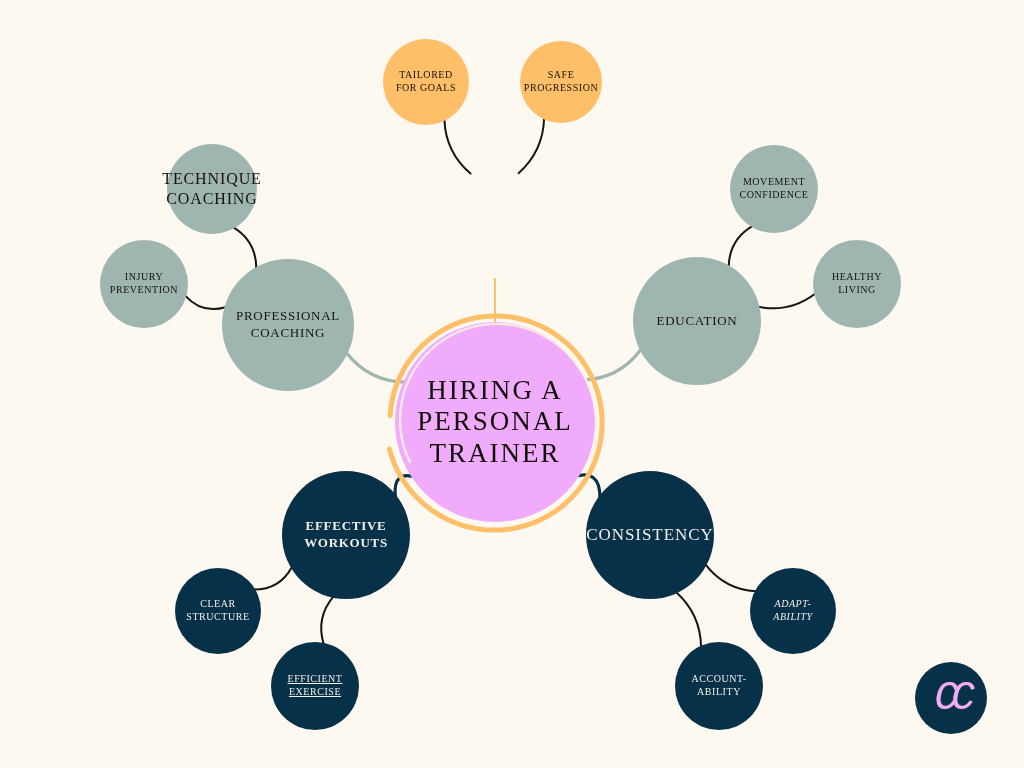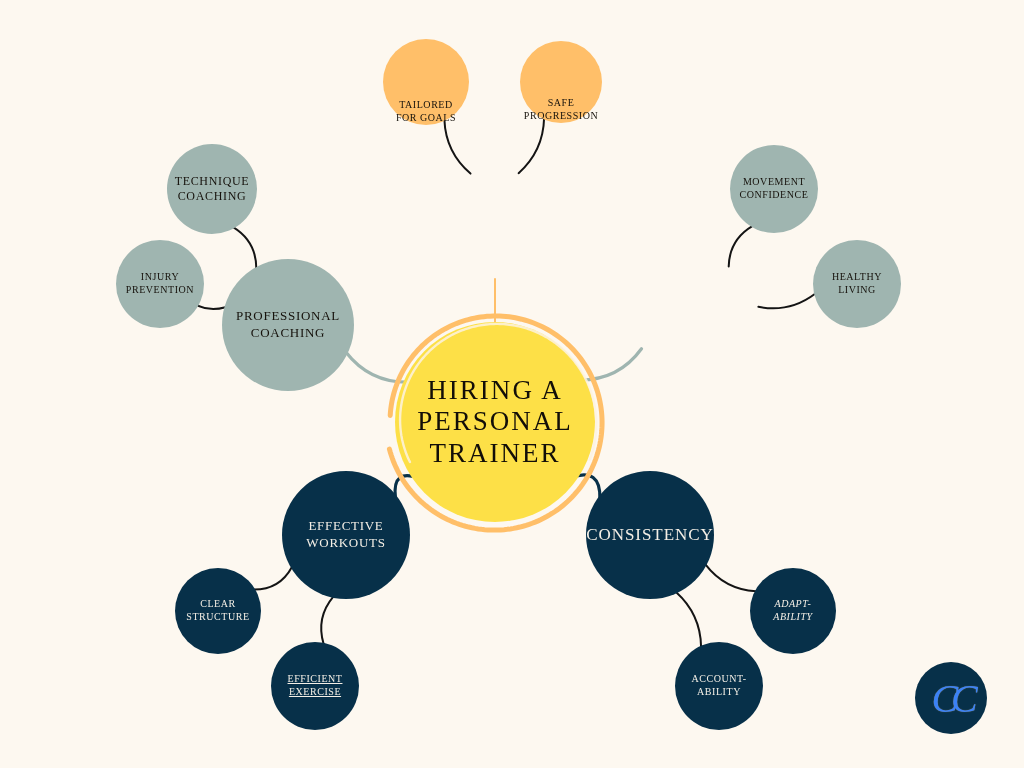--- a/index.html
+++ b/index.html
@@ -29,21 +29,21 @@
     display: flex;
     align-items: center;
     justify-content: center;
     text-align: center;
     box-sizing: border-box;
     line-height: 1.28;
     letter-spacing: 0.055em;
     white-space: pre-line;
     z-index: 3;
   }
-  .node.orange  { background: #ffbf69; color: #16120c; align-items: flex-end; }
+  .node.orange  { background: #ffbf69; color: #16120c; }
   .node.sage    { background: #9fb5b0; color: #16120c; }
   .node.navy    { background: #073049; color: #f4efe6; }
 
   #center-node {
     position: absolute;
     border-radius: 50%;
     background: #ffbf69;
     display: flex;
     align-items: center;
     justify-content: center;
@@ -62,23 +62,23 @@
   #logo {
     position: absolute;
     border-radius: 50%;
     background: #073049;
     display: flex;
     align-items: center;
     justify-content: center;
     z-index: 6;
   }
   #logo .mono {
-    font-family: Liberation Serif, serif;
+    font-family: Liberation Mono, monospace;
     font-style: italic;
-    color: #3b82f6;
+    color: #f0abfc;
     font-size: 40px;
     letter-spacing: -0.18em;
     text-shadow: 0 0 1px rgba(224,169,67,0.6);
   }
 </style>
 </head>
 <body>
 
 <div id="canvas" style="width: 1024px; height: 768px; background: rgb(253, 248, 240);">
 
@@ -93,50 +93,51 @@
       <path d="M752.3,226.1 Q729.3,239.8 728.7,266.6" fill="none" stroke="#141414" stroke-width="2" stroke-linecap="round"></path>
       <path d="M815.1,293.7 Q789.7,312.9 758.4,306.8" fill="none" stroke="#141414" stroke-width="2" stroke-linecap="round"></path>
       <path d="M395.4,497.5 Q392.0,467.5 420.1,478.8" fill="none" stroke="#073049" stroke-width="3.2" stroke-linecap="round"></path>
       <path d="M254.1,589.6 Q279.6,589.5 291.8,567.2" fill="none" stroke="#141414" stroke-width="2" stroke-linecap="round"></path>
       <path d="M323.6,643.9 Q315.8,617.7 333.3,596.7" fill="none" stroke="#141414" stroke-width="2" stroke-linecap="round"></path>
       <path d="M599.9,498.5 Q600.7,466.9 571.0,477.4" fill="none" stroke="#073049" stroke-width="3.2" stroke-linecap="round"></path>
       <path d="M755.9,591.3 Q724.7,589.4 705.6,564.6" fill="none" stroke="#141414" stroke-width="2" stroke-linecap="round"></path>
       <path d="M701.1,646.9 Q700.5,614.2 676.2,592.3" fill="none" stroke="#141414" stroke-width="2" stroke-linecap="round"></path>
     </svg>
 
-  <div id="center-node" style="left: 395px; top: 322px; width: 200px; height: 200px; background: #fde047; color: rgb(18, 14, 8); font-size: 27px;">
+  <div id="center-node" style="left: 395px; top: 322px; width: 200px; height: 200px; background: #f0abfc; color: rgb(18, 14, 8); font-size: 27px;">
     <span>HIRING A
 PERSONAL
 TRAINER</span>
   </div>
 
   <svg id="center-ring" xmlns="http://www.w3.org/2000/svg" viewBox="0 0 228 228" width="228" height="228" style="left: 381px; top: 308px;">
       <path d="M9.21,107.41L9.43,104.28L9.75,101.16L10.16,98.05L10.66,94.96L11.25,91.88L11.94,88.82L12.72,85.78L13.59,82.76L14.54,79.77L15.59,76.81L16.73,73.89L17.95,70.99L19.26,68.14L20.65,65.32L22.13,62.55L23.69,59.82L25.33,57.14L27.05,54.51L28.84,51.93L30.72,49.40L32.67,46.93L34.69,44.52L36.78,42.17L38.95,39.88L41.18,37.66L43.48,35.51L45.84,33.42L48.26,31.41L50.74,29.47L53.28,27.60L55.87,25.81L58.52,24.10L61.22,22.47L63.96,20.92L66.75,19.45L69.59,18.06L72.46,16.76L75.38,15.55L78.32,14.42L81.31,13.38L84.32,12.43L87.36,11.57L90.42,10.80L93.51,10.12L96.61,9.54L99.73,9.04L102.87,8.65L106.02,8.34L109.17,8.13L112.34,8.01L115.50,7.99L118.66,8.06L121.82,8.23L124.98,8.49L128.12,8.84L131.26,9.29L134.38,9.83L137.48,10.47L140.57,11.20L143.63,12.02L146.67,12.93L149.67,13.93L152.65,15.02L155.60,16.20L158.50,17.46L161.37,18.82L164.20,20.26L166.99,21.78L169.73,23.38L172.42,25.07L175.06,26.84L177.64,28.68L180.17,30.60L182.64,32.60L185.05,34.67L187.40,36.81L189.69,39.02L191.91,41.30L194.06,43.64L196.14,46.05L198.14,48.52L200.08,51.05L201.93,53.63L203.71,56.27L205.41,58.97L207.03,61.71L208.57,64.50L210.02,67.33L211.39,70.21L212.67,73.13L213.86,76.08L214.97,79.08L215.99,82.10L216.91,85.15L217.75,88.23L218.49,91.33L219.14,94.46L219.70,97.60L220.16,100.76L220.53,103.93L220.80,107.11L220.98,110.30L221.06,113.50L221.05,116.69L220.94,119.89L220.73,123.08L220.44,126.26L220.04,129.43L219.55,132.59L218.97,135.74L218.30,138.87L217.53,141.97L216.67,145.06L215.71,148.11L214.67,151.14L213.53,154.13L212.31,157.09L211.00,160.02L209.60,162.90L208.12,165.74L206.55,168.54L204.90,171.28L203.16,173.98L201.35,176.63L199.46,179.22L197.49,181.75L195.44,184.23L193.33,186.64L191.14,188.99L188.88,191.27L186.55,193.49L184.16,195.63L181.71,197.70L179.19,199.70L176.62,201.63L173.99,203.47L171.30,205.24L168.56,206.93L165.77,208.53L162.94,210.05L160.06,211.49L157.14,212.84L154.18,214.10L151.18,215.27L148.15,216.35L145.08,217.35L141.99,218.25L138.87,219.06L135.73,219.77L132.57,220.39L129.39,220.92L126.19,221.35L122.99,221.69L119.77,221.93L116.55,222.07L113.32,222.12L110.09,222.07L106.87,221.92L103.65,221.68L100.44,221.35L97.24,220.91L94.05,220.39L90.88,219.76L87.73,219.05L84.60,218.23L81.50,217.33L78.42,216.33L75.38,215.24L72.37,214.06L69.39,212.80L66.45,211.44L63.56,209.99L60.71,208.46L57.90,206.85L55.15,205.15L52.44,203.37L49.79,201.51L47.19,199.57L44.66,197.55L42.18,195.46L39.77,193.30L37.42,191.06L35.14,188.76L32.93,186.38L30.79,183.94L28.73,181.44L26.74,178.88L24.82,176.26L22.99,173.58L21.23,170.85L19.56,168.06L17.97,165.23L16.47,162.35L15.05,159.43L13.72,156.46L12.48,153.46L11.33,150.42L10.27,147.34L9.30,144.24L8.42,141.11" fill="none" stroke="#ffbf69" stroke-width="5" stroke-linecap="round"></path>
       <path d="M28.95,154.02L28.13,152.35L27.36,150.66L26.61,148.95L25.90,147.23L25.22,145.49L24.58,143.74L23.97,141.98L23.39,140.20L22.85,138.41L22.35,136.61L21.88,134.80L21.45,132.98L21.05,131.16L20.69,129.32L20.36,127.48L20.08,125.63L19.83,123.77L19.61,121.91L19.43,120.04L19.29,118.17L19.19,116.29L19.12,114.42L19.09,112.54L19.10,110.66L19.14,108.78L19.23,106.90L19.34,105.02L19.50,103.15L19.69,101.27L19.93,99.40L20.19,97.54L20.50,95.68L20.84,93.82L21.22,91.97L21.63,90.13L22.09,88.30L22.57,86.47L23.10,84.65L23.66,82.85L24.26,81.05L24.89,79.27L25.56,77.50L26.26,75.74L27.00,73.99L27.77,72.26L28.58,70.54L29.42,68.84L30.30,67.16L31.20,65.49L32.15,63.84L33.12,62.21L34.13,60.60L35.17,59.00L36.24,57.43L37.34,55.88L38.48,54.35L39.64,52.84L40.84,51.35L42.06,49.89L43.31,48.45L44.60,47.04L45.91,45.65L47.25,44.29L48.61,42.95L50.00,41.64L51.42,40.36L52.87,39.10L54.34,37.88L55.83,36.68L57.35,35.51L58.89,34.37L60.46,33.26L62.04,32.18L63.65,31.14L65.28,30.12L66.93,29.14L68.60,28.19L70.29,27.27L72.00,26.39L73.72,25.54L75.47,24.72L77.22,23.94L79.00,23.19L80.79,22.48L82.60,21.80L84.41,21.16L86.25,20.55L88.09,19.99L89.95,19.45L91.81,18.96L93.69,18.50L95.58,18.07L97.47,17.69L99.37,17.34L101.29,17.03L103.20,16.76L105.13,16.52L107.05,16.33L108.99,16.17L110.92,16.05L112.86,15.97L114.80,15.92L116.74,15.92L118.69,15.95L120.63,16.02L122.57,16.13L124.51,16.28L126.45,16.47L128.38,16.70L130.31,16.96L132.23,17.26L134.15,17.60L136.06,17.98L137.97,18.40L139.87,18.85L141.76,19.35L143.64,19.88L145.51,20.44L147.37,21.05L149.21,21.69L151.05,22.37L152.87,23.08L154.68,23.83L156.47,24.62L158.25,25.44L160.01,26.30L161.76,27.19L163.49,28.12L165.20,29.08L166.89,30.08L168.56,31.11L170.22,32.17L171.85,33.27L173.46,34.39L175.05,35.55L176.61,36.75L178.15,37.97L179.67,39.23L181.17,40.51L182.64,41.82L184.08,43.17L185.50,44.54L186.89,45.94L188.25,47.37L189.58,48.83L190.89,50.31L192.16,51.82L193.41,53.36L194.63,54.92L195.81,56.50L196.97,58.11L198.09,59.74L199.19,61.39L200.24,63.07L201.27,64.77L202.26,66.48L203.22,68.22L204.15,69.98L205.04,71.75L205.89,73.55L206.71,75.36L207.49,77.19L208.24,79.03L208.95,80.89L209.63,82.76L210.27,84.65L210.87,86.55L211.43,88.46L211.95,90.39L212.44,92.32L212.89,94.26L213.30,96.22L213.67,98.18L214.01,100.15L214.30,102.13L214.56,104.11L214.77,106.10L214.95,108.09L215.08,110.09L215.18,112.09L215.24,114.10L215.26,116.10L215.24,118.11L215.18,120.11L215.07,122.11L214.93,124.12L214.75,126.12L214.53,128.11L214.27,130.11L213.98,132.10L213.64,134.08L213.26,136.06L212.84,138.03L212.39,139.99L211.89,141.94L211.36,143.88L210.78,145.82L210.17,147.74L209.52,149.65L208.84,151.55" fill="none" stroke="#fdf2e0" stroke-width="2.4" stroke-linecap="round" opacity="0.85"></path>
     </svg>
 
   <div id="logo" style="left: 915px; top: 662px; width: 72px; height: 72px; background: rgb(7, 48, 73);">
     <span class="mono">CC</span>
   </div>
 
     <div class="node orange" style="left: 383px; top: 39px; width: 86px; height: 86px; font-size: 10px;"><span>TAILORED
 FOR GOALS</span></div>
     <div class="node orange" style="left: 520px; top: 41px; width: 82px; height: 82px; font-size: 10px;"><span>SAFE
 PROGRESSION</span></div>
     <div class="node sage" style="left: 222px; top: 259px; width: 132px; height: 132px; font-size: 13px;"><span>PROFESSIONAL
 COACHING</span></div>
-    <div class="node sage" style="left: 167px; top: 144px; width: 90px; height: 90px; font-size: 12px; font-family: Liberation Serif, serif;"><span>TECHNIQUE
+    <div class="node sage" style="left: 167px; top: 144px; width: 90px; height: 90px; font-size: 16px; font-family: Liberation Serif, serif;"><span>TECHNIQUE
 COACHING</span></div>
-    <div class="node sage" style="left: 116px; top: 240px; width: 88px; height: 88px; font-size: 10px;"><span>INJURY
+    <div class="node sage" style="left: 100px; top: 240px; width: 88px; height: 88px; font-size: 10px;"><span>INJURY
 PREVENTION</span></div>
+    <div class="node sage" style="left: 633px; top: 257px; width: 128px; height: 128px; font-size: 13px;"><span>EDUCATION</span></div>
     <div class="node sage" style="left: 730px; top: 145px; width: 88px; height: 88px; font-size: 10px;"><span>MOVEMENT
 CONFIDENCE</span></div>
     <div class="node sage" style="left: 813px; top: 240px; width: 88px; height: 88px; font-size: 10px;"><span>HEALTHY
 LIVING</span></div>
-    <div class="node navy" style="left: 282px; top: 471px; width: 128px; height: 128px; font-size: 13px;"><span>EFFECTIVE
+    <div class="node navy" style="left: 282px; top: 471px; width: 128px; height: 128px; font-size: 13px; font-weight: bold;"><span>EFFECTIVE
 WORKOUTS</span></div>
     <div class="node navy" style="left: 175px; top: 568px; width: 86px; height: 86px; font-size: 10px;"><span>CLEAR
 STRUCTURE</span></div>
     <div class="node navy" style="left: 271px; top: 642px; width: 88px; height: 88px; font-size: 10px; text-decoration: underline;"><span>EFFICIENT
 EXERCISE</span></div>
     <div class="node navy" style="left: 586px; top: 471px; width: 128px; height: 128px; font-size: 17px;"><span>CONSISTENCY</span></div>
     <div class="node navy" style="left: 750px; top: 568px; width: 86px; height: 86px; font-size: 10px; font-style: italic;"><span>ADAPT-
 ABILITY</span></div>
     <div class="node navy" style="left: 675px; top: 642px; width: 88px; height: 88px; font-size: 10px;"><span>ACCOUNT-
 ABILITY</span></div>

